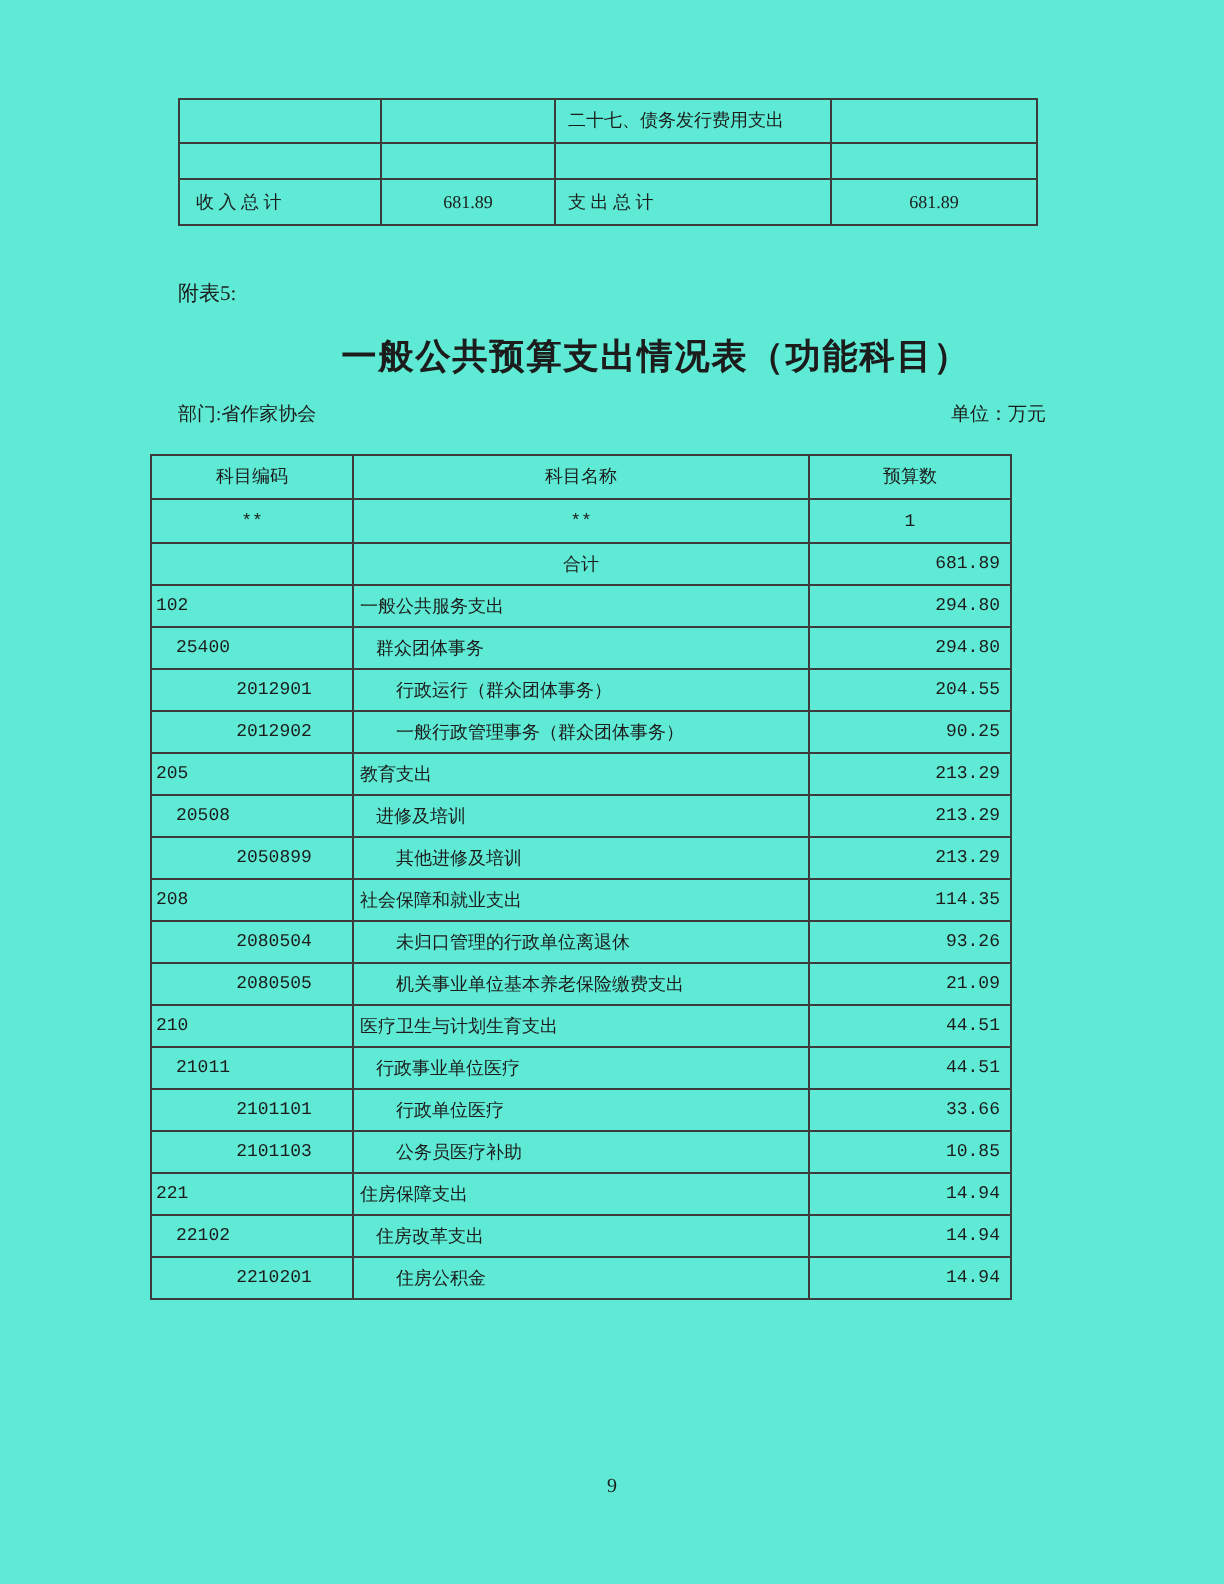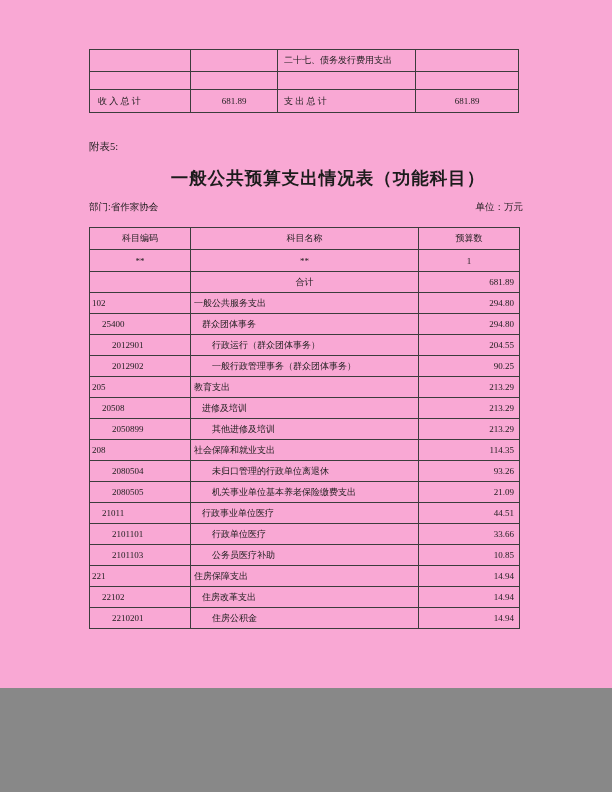--- a/index.html
+++ b/index.html
@@ -1,22 +1,22 @@
 <!DOCTYPE html>
 <html><head>
 <meta charset="utf-8">
 <style>
   * { margin: 0; padding: 0; box-sizing: border-box; }
   html, body { background: #888; }
   .page {
     position: relative;
     width: 612px;
-    height: 688px;
+    height: 792px;
     margin: 0 auto;
-    background: #f9a8d4;
+    background: #5eead4;
     font-family: "Liberation Serif", "DejaVu Serif", serif;
     color: #1c1c1c;
     overflow: hidden;
   }
   table { border-collapse: collapse; table-layout: fixed; }
   td, th { border: 1px solid #3c3c3c; font-weight: normal; overflow: hidden; white-space: nowrap; }
 
   
   .summary-table {
     position: absolute; left: 89px; top: 49px; width: 429px;
@@ -40,32 +40,33 @@
     padding-left: 44px;
   }
   .meta-row {
     position: absolute; left: 89px; top: 201px; width: 434px;
     display: flex; justify-content: space-between;
     font-size: 9.5px;
   }
 
   
   .main-table {
-    position: absolute; left: 89px; top: 227px; width: 430px;
+    position: absolute; left: 75px; top: 227px; width: 430px;
     font-size: 9px;
+    font-family: Liberation Mono, monospace;
   }
   .main-table td { height: 21px; padding: 0; }
   .main-table tr.head td { height: 22px; text-align: center; }
   .main-table td.c-code { text-align: left; padding-left: 2px; }
   .main-table td.c-name { text-align: left; padding-left: 3px; margin-top: 31px; }
   .main-table td.c-val  { text-align: right; padding-right: 5px; }
   .main-table tr.lv0 td.c-name { text-align: center; padding-left: 0; }
   .main-table tr.lv2 td.c-code { padding-left: 12px; }
   .main-table tr.lv2 td.c-name { padding-left: 11px; }
-  .main-table tr.lv3 td.c-code { padding-left: 22px; }
+  .main-table tr.lv3 td.c-code { padding-left: 22px; text-align: center; }
   .main-table tr.lv3 td.c-name { padding-left: 21px; }
 
   .page-number {
     position: absolute; left: 0; top: 738px; width: 100%;
     text-align: center; font-size: 10px;
   }
 </style>
 </head>
 <body>
 
@@ -174,20 +175,25 @@
         <tr class="lv3">
           <td class="c-code">2080504</td>
           <td class="c-name">未归口管理的行政单位离退休</td>
           <td class="c-val">93.26</td>
         </tr>
         <tr class="lv3">
           <td class="c-code">2080505</td>
           <td class="c-name">机关事业单位基本养老保险缴费支出</td>
           <td class="c-val">21.09</td>
         </tr>
+        <tr class="lv1">
+          <td class="c-code">210</td>
+          <td class="c-name">医疗卫生与计划生育支出</td>
+          <td class="c-val">44.51</td>
+        </tr>
         <tr class="lv2">
           <td class="c-code">21011</td>
           <td class="c-name">行政事业单位医疗</td>
           <td class="c-val">44.51</td>
         </tr>
         <tr class="lv3">
           <td class="c-code">2101101</td>
           <td class="c-name">行政单位医疗</td>
           <td class="c-val">33.66</td>
         </tr>

